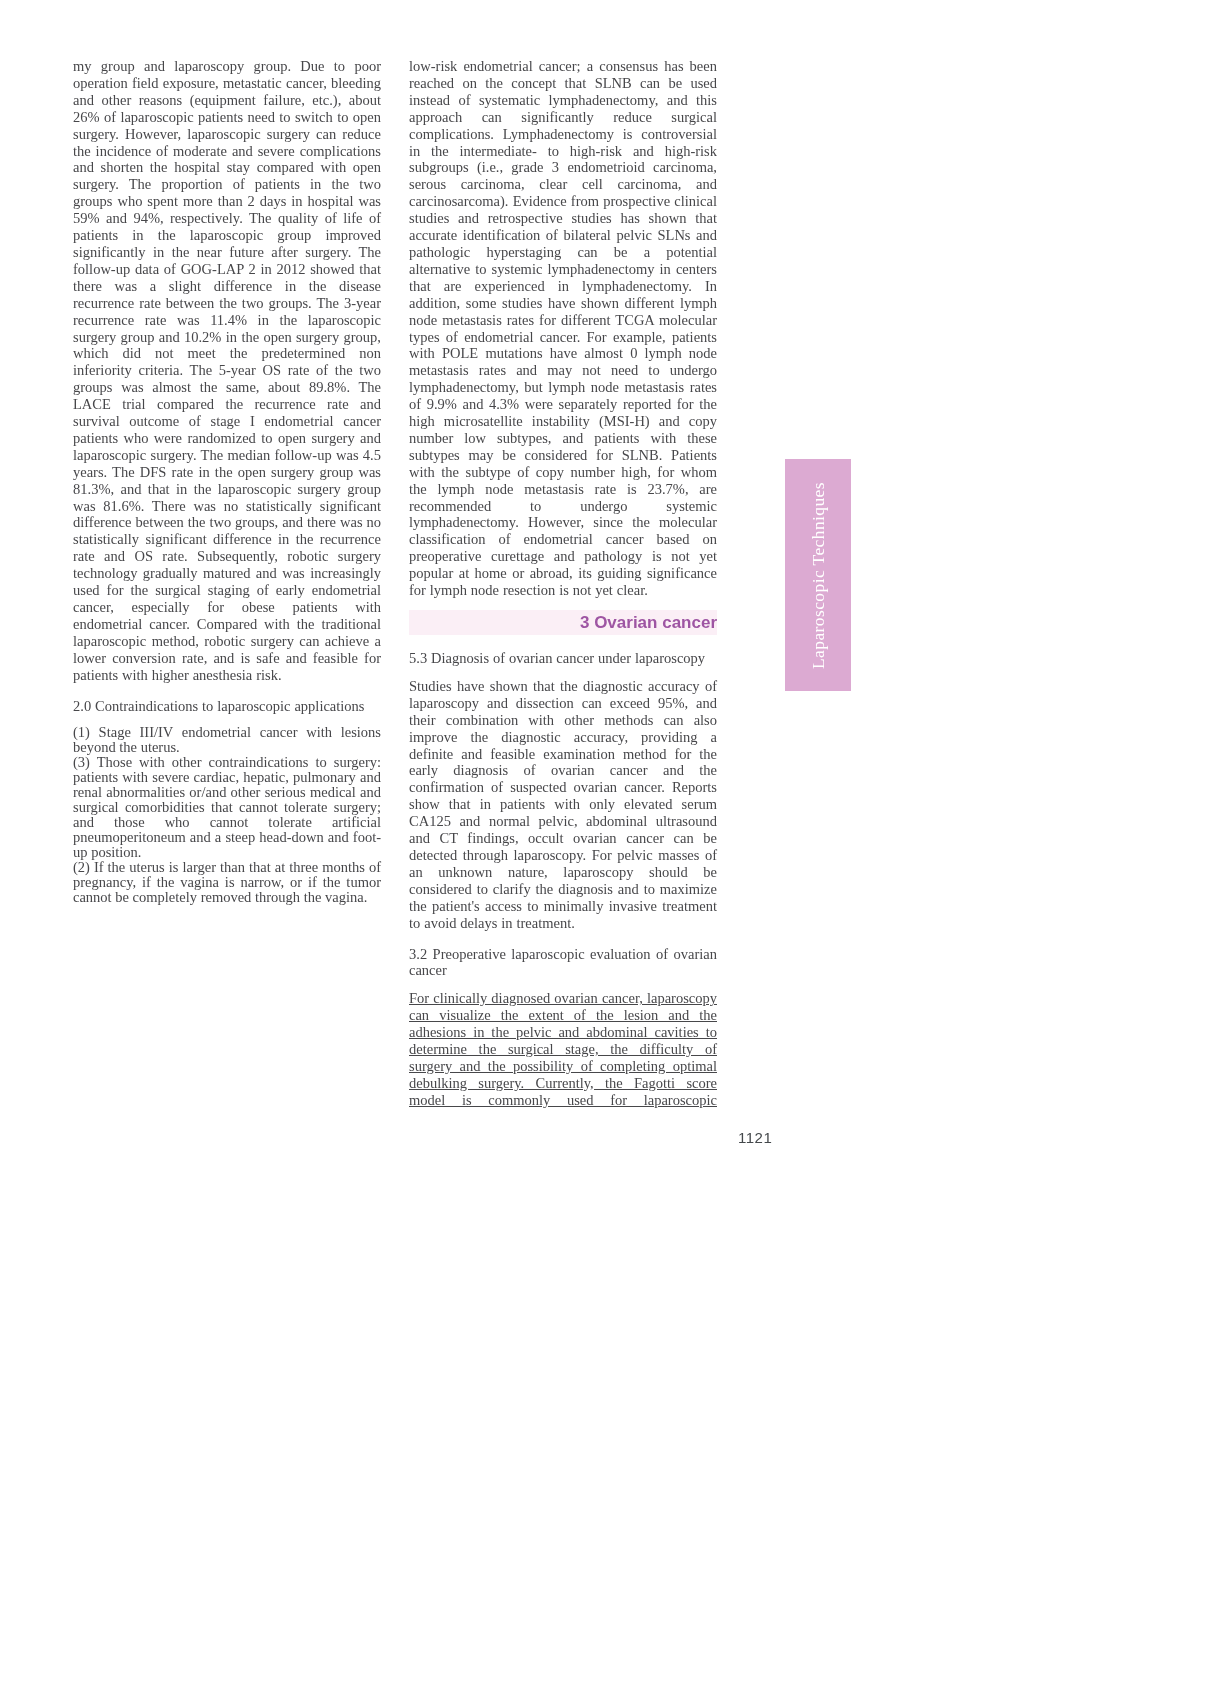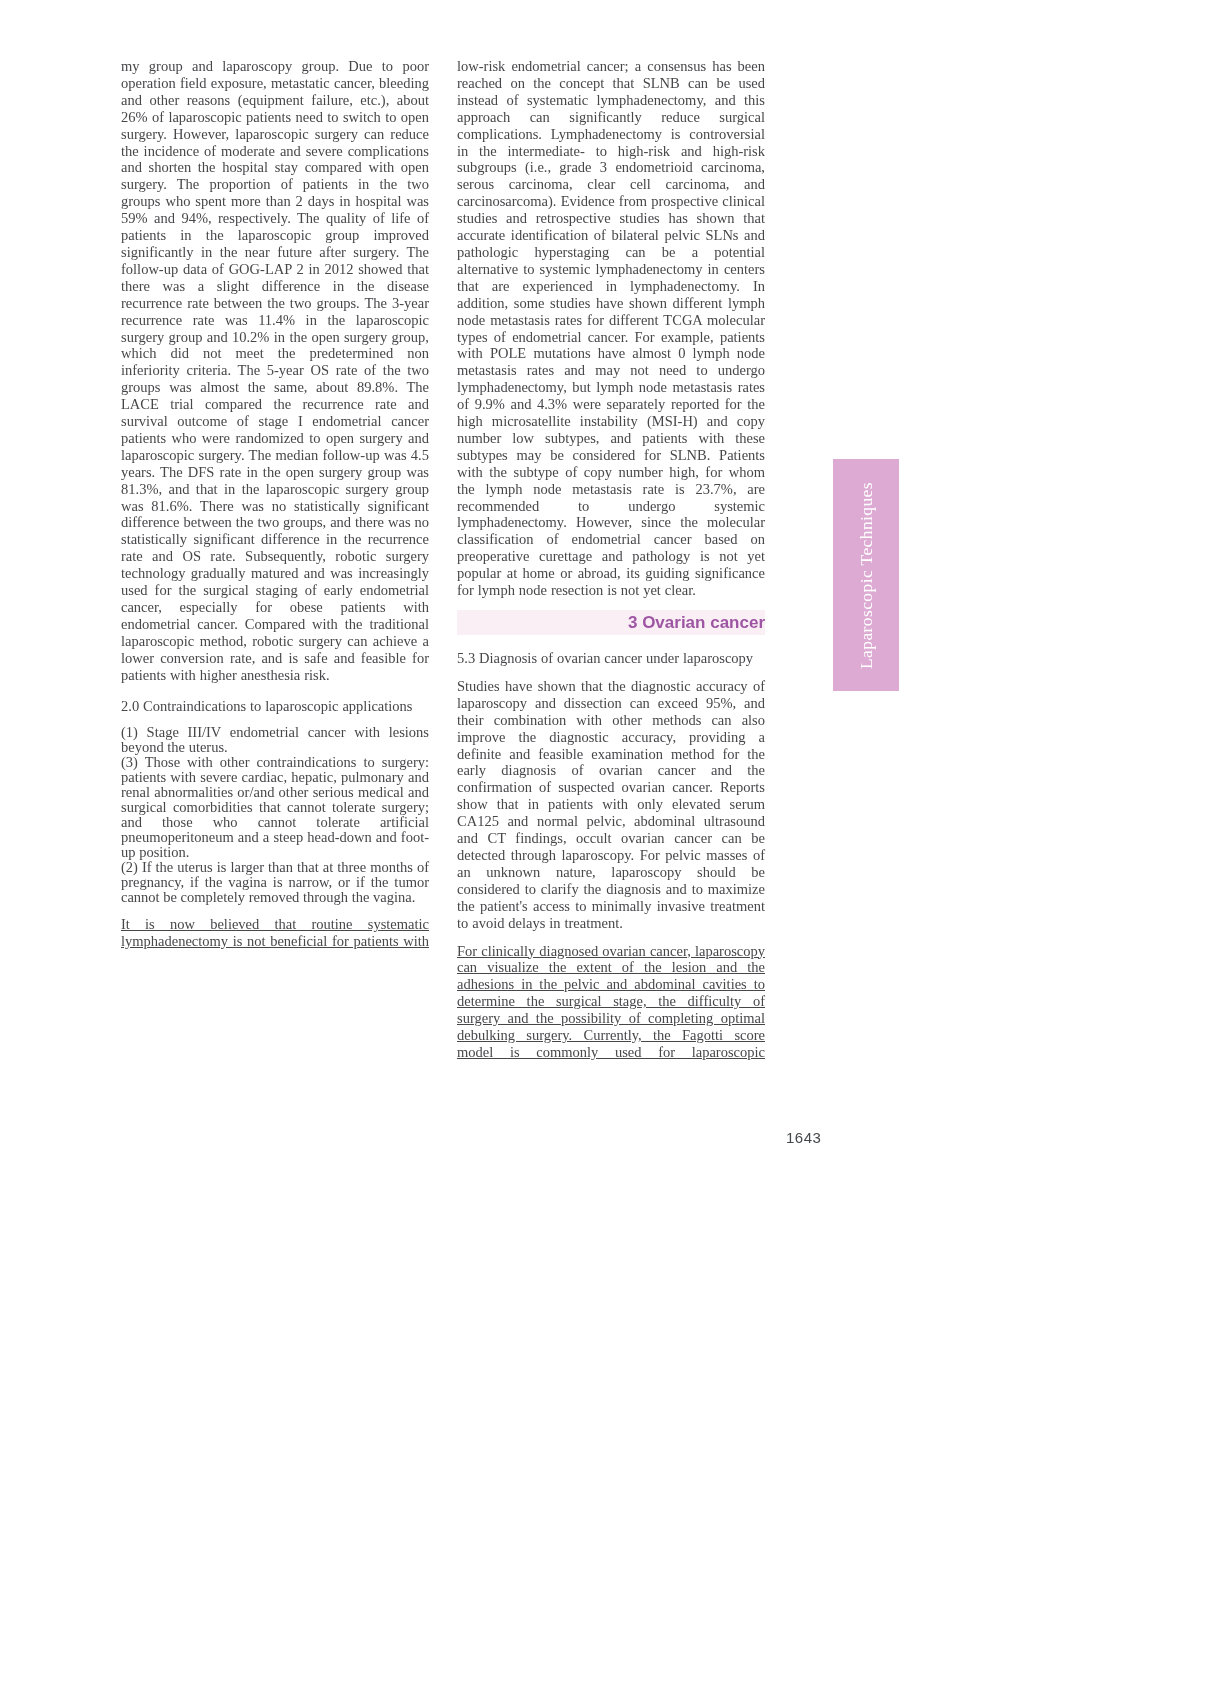--- a/index.html
+++ b/index.html
@@ -14,21 +14,20 @@
   html,body{margin:0;padding:0;}
   body{background:var(--page-bg);}
   .page{
     position:relative;
     width:1150px;
     height:1696px;
     background:var(--page-bg);
     font-family:"Liberation Serif", serif;
     color:var(--body-text);
     overflow:hidden;
-    margin-left:48px;
   }
   .columns{
     position:absolute;
     left:73px;
     top:58px;
     width:644px;
     display:flex;
     gap:28px;
   }
   .col{
@@ -106,32 +105,32 @@
   <div class="columns">
 
     <section class="col">
       <p class="para">my group and laparoscopy group. Due to poor operation field exposure, metastatic cancer, bleeding and other reasons (equipment failure, etc.), about 26% of laparoscopic patients need to switch to open surgery. However, laparoscopic surgery can reduce the incidence of moderate and severe complications and shorten the hospital stay compared with open surgery. The proportion of patients in the two groups who spent more than 2 days in hospital was 59% and 94%, respectively. The quality of life of patients in the laparoscopic group improved significantly in the near future after surgery. The follow-up data of GOG-LAP 2 in 2012 showed that there was a slight difference in the disease recurrence rate between the two groups. The 3-year recurrence rate was 11.4% in the laparoscopic surgery group and 10.2% in the open surgery group, which did not meet the predetermined non inferiority criteria. The 5-year OS rate of the two groups was almost the same, about 89.8%. The LACE trial compared the recurrence rate and survival outcome of stage I endometrial cancer patients who were randomized to open surgery and laparoscopic surgery. The median follow-up was 4.5 years. The DFS rate in the open surgery group was 81.3%, and that in the laparoscopic surgery group was 81.6%. There was no statistically significant difference between the two groups, and there was no statistically significant difference in the recurrence rate and OS rate. Subsequently, robotic surgery technology gradually matured and was increasingly used for the surgical staging of early endometrial cancer, especially for obese patients with endometrial cancer. Compared with the traditional laparoscopic method, robotic surgery can achieve a lower conversion rate, and is safe and feasible for patients with higher anesthesia risk.</p>
       <p class="para subhead">2.0 Contraindications to laparoscopic applications</p>
       <div class="list">
         <p class="item">(1) Stage III/IV endometrial cancer with lesions beyond the uterus.</p>
         <p class="item">(3) Those with other contraindications to surgery: patients with severe cardiac, hepatic, pulmonary and renal abnormalities or/and other serious medical and surgical comorbidities that cannot tolerate surgery; and those who cannot tolerate artificial pneumoperitoneum and a steep head-down and foot-up position.</p>
         <p class="item">(2) If the uterus is larger than that at three months of pregnancy, if the vagina is narrow, or if the tumor cannot be completely removed through the vagina.</p>
       </div>
-      <p class="para cont">It is now believed that routine systematic lymphadenectomy is not beneficial for patients with</p>
     </section>
 
     <section class="col">
       <p class="para">low-risk endometrial cancer; a consensus has been reached on the concept that SLNB can be used instead of systematic lymphadenectomy, and this approach can significantly reduce surgical complications. Lymphadenectomy is controversial in the intermediate- to high-risk and high-risk subgroups (i.e., grade 3 endometrioid carcinoma, serous carcinoma, clear cell carcinoma, and carcinosarcoma). Evidence from prospective clinical studies and retrospective studies has shown that accurate identification of bilateral pelvic SLNs and pathologic hyperstaging can be a potential alternative to systemic lymphadenectomy in centers that are experienced in lymphadenectomy. In addition, some studies have shown different lymph node metastasis rates for different TCGA molecular types of endometrial cancer. For example, patients with POLE mutations have almost 0 lymph node metastasis rates and may not need to undergo lymphadenectomy, but lymph node metastasis rates of 9.9% and 4.3% were separately reported for the high microsatellite instability (MSI-H) and copy number low subtypes, and patients with these subtypes may be considered for SLNB. Patients with the subtype of copy number high, for whom the lymph node metastasis rate is 23.7%, are recommended to undergo systemic lymphadenectomy. However, since the molecular classification of endometrial cancer based on preoperative curettage and pathology is not yet popular at home or abroad, its guiding significance for lymph node resection is not yet clear.</p>
       <div class="banner">3 Ovarian cancer</div>
       <p class="para subhead">5.3 Diagnosis of ovarian cancer under laparoscopy</p>
       <p class="para">Studies have shown that the diagnostic accuracy of laparoscopy and dissection can exceed 95%, and their combination with other methods can also improve the diagnostic accuracy, providing a definite and feasible examination method for the early diagnosis of ovarian cancer and the confirmation of suspected ovarian cancer. Reports show that in patients with only elevated serum CA125 and normal pelvic, abdominal ultrasound and CT findings, occult ovarian cancer can be detected through laparoscopy. For pelvic masses of an unknown nature, laparoscopy should be considered to clarify the diagnosis and to maximize the patient's access to minimally invasive treatment to avoid delays in treatment.</p>
+      <p class="para subhead">3.2 Preoperative laparoscopic evaluation of ovarian cancer</p>
       <p class="para cont">For clinically diagnosed ovarian cancer, laparoscopy can visualize the extent of the lesion and the adhesions in the pelvic and abdominal cavities to determine the surgical stage, the difficulty of surgery and the possibility of completing optimal debulking surgery. Currently, the Fagotti score model is commonly used for laparoscopic</p>
     </section>
 
   </div>
 
-  <div class="page-number">1643</div>
+  <div class="page-number">1121</div>
 
   <div class="side-tab">
     <span class="side-tab-label">Laparoscopic Techniques</span>
   </div>
 
 </div>
 
 </body></html>

